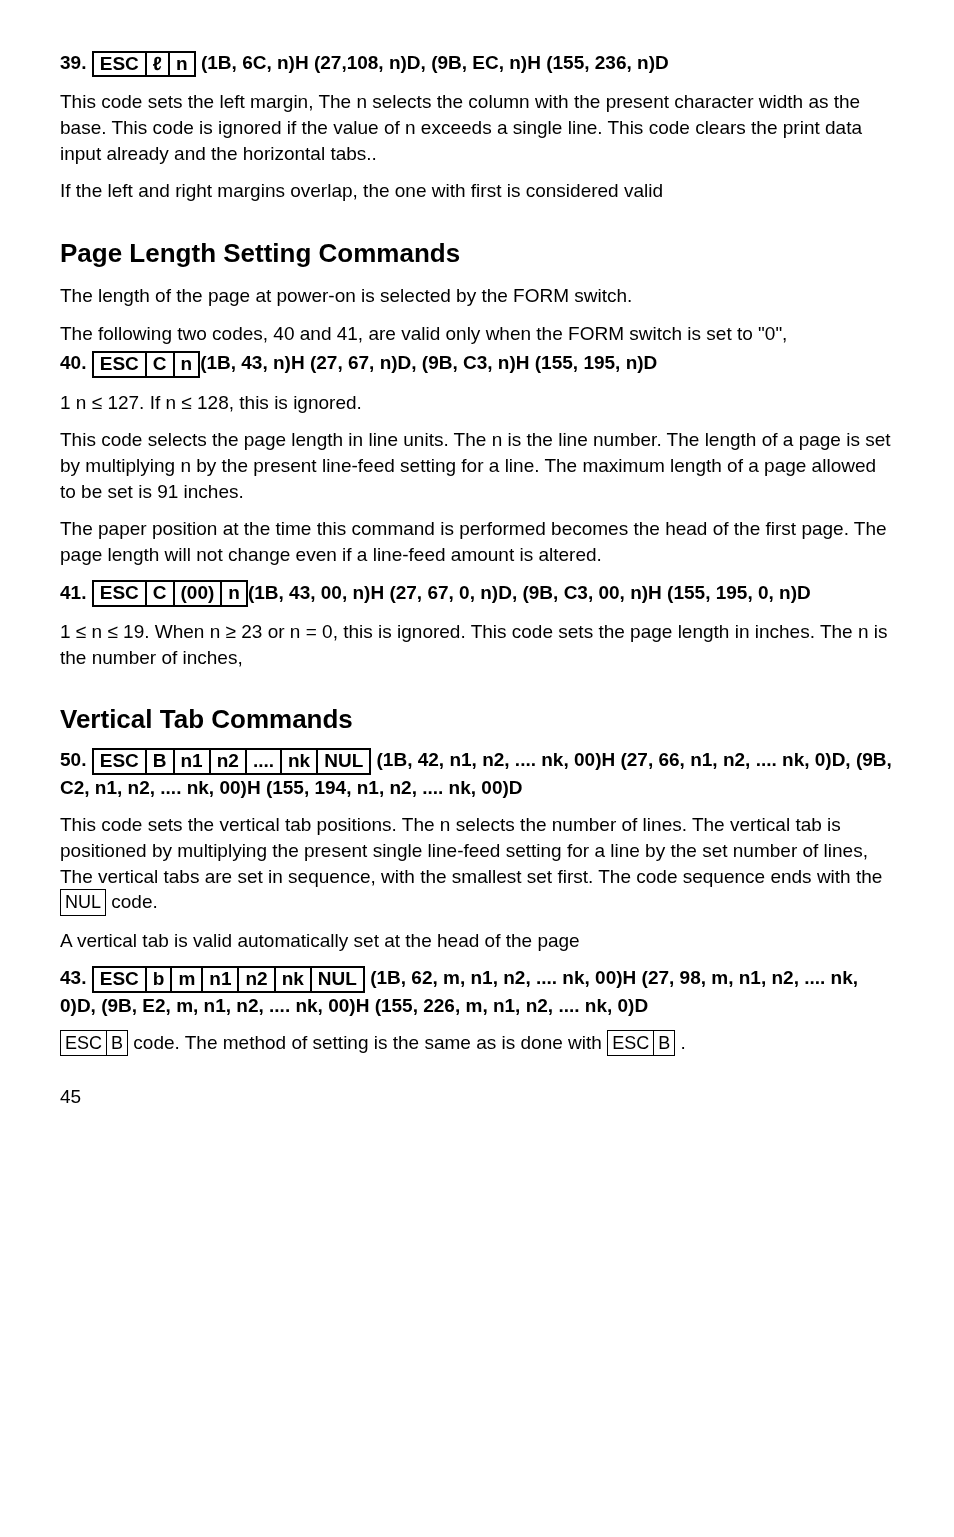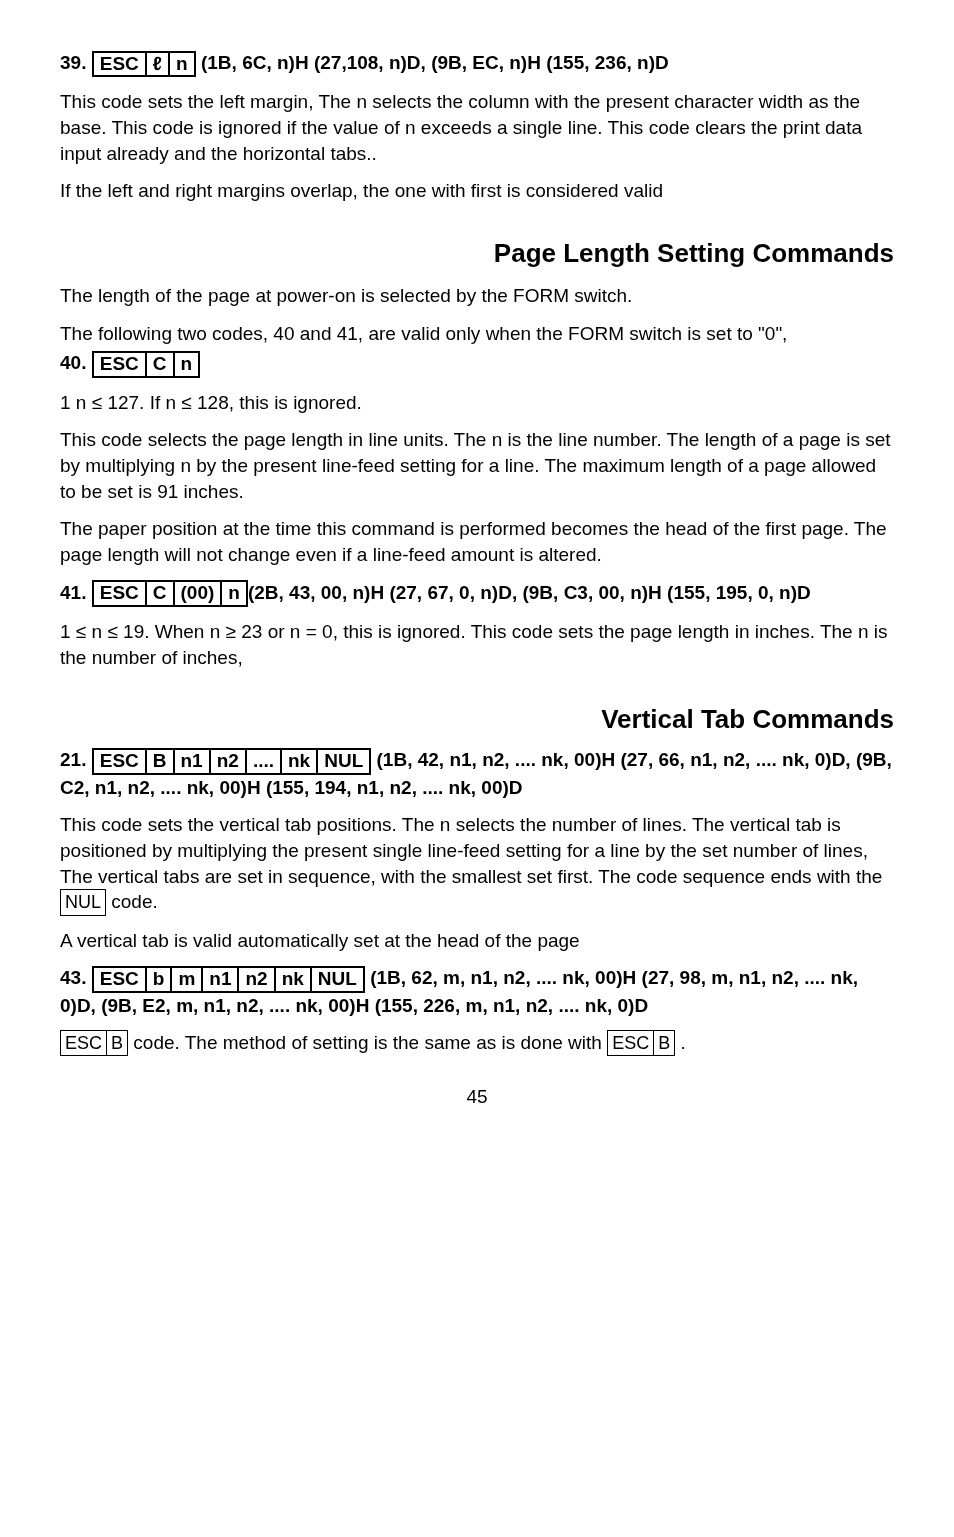--- a/index.html
+++ b/index.html
@@ -41,23 +41,22 @@
   padding: 0 4px;
   border-right: 1.5px solid #000;
 }
 .smbox span:last-child { border-right: none; }
 p { margin: 12px 0; }
 h2 {
   font-size: 26px;
   font-weight: bold;
   margin-top: 32px;
   margin-bottom: 10px;
-  text-align: right;
 }
-.center { text-align: center; margin-top: 28px; }
+.center { text-align: left; margin-top: 28px; }
 .tight { margin-bottom: 4px; }
 </style>
 </head>
 <body>
 
 <div class="cmd-head">
   <span>39.</span>
   <span class="box-group">
     <span>ESC</span>
     <span>ℓ</span>
@@ -71,43 +70,43 @@
 <h2>Page Length Setting Commands</h2>
 <p class="tight">The length of the page at power-on is selected by the FORM switch.</p>
 <p class="tight">The following two codes, 40 and 41, are valid only when the FORM switch is set to "0",</p>
 
 <div class="cmd-head">
   <span>40.</span>
   <span class="box-group">
     <span>ESC</span>
     <span>C</span>
     <span>n</span>
-  </span>
+  </span><span>(1B, 43, n)H (27, 67, n)D, (9B, C3, n)H (155, 195, n)D</span>
 </div>
 
 <p class="tight">1 n ≤ 127. If n  ≤ 128, this is ignored.</p>
 <p class="tight">This code selects the page length in line units. The n is the line number. The length of a page is set by multiplying n by the present line-feed setting for a line. The maximum length of a page allowed to be set is 91 inches.</p>
 <p>The paper position at the time this command is performed becomes the head of the first page. The page length will not change even if a line-feed amount is altered.</p>
 
 <div class="cmd-head">
   <span>41.</span>
   <span class="box-group">
     <span>ESC</span>
     <span>C</span>
     <span>(00)</span>
     <span>n</span>
-  </span><span>(2B, 43, 00, n)H (27, 67, 0, n)D, (9B, C3, 00, n)H (155, 195, 0, n)D</span>
+  </span><span>(1B, 43, 00, n)H (27, 67, 0, n)D, (9B, C3, 00, n)H (155, 195, 0, n)D</span>
 </div>
 
 <p>1  ≤ n ≤ 19. When n ≥ 23 or n = 0, this is ignored. This code sets the page length in inches. The n is the number of inches,</p>
 
 <h2>Vertical Tab Commands</h2>
 
 <div class="cmd-head">
-  <span>21.</span>
+  <span>50.</span>
   <span class="box-group">
     <span>ESC</span>
     <span>B</span>
     <span>n1</span>
     <span>n2</span>
     <span>....</span>
     <span>nk</span>
     <span>NUL</span>
   </span><span>    (1B, 42, n1, n2, .... nk, 00)H (27, 66, n1, n2, .... nk, 0)D, (9B, C2, n1, n2, .... nk, 00)H (155, 194, n1, n2, .... nk, 00)D</span>
 </div>

